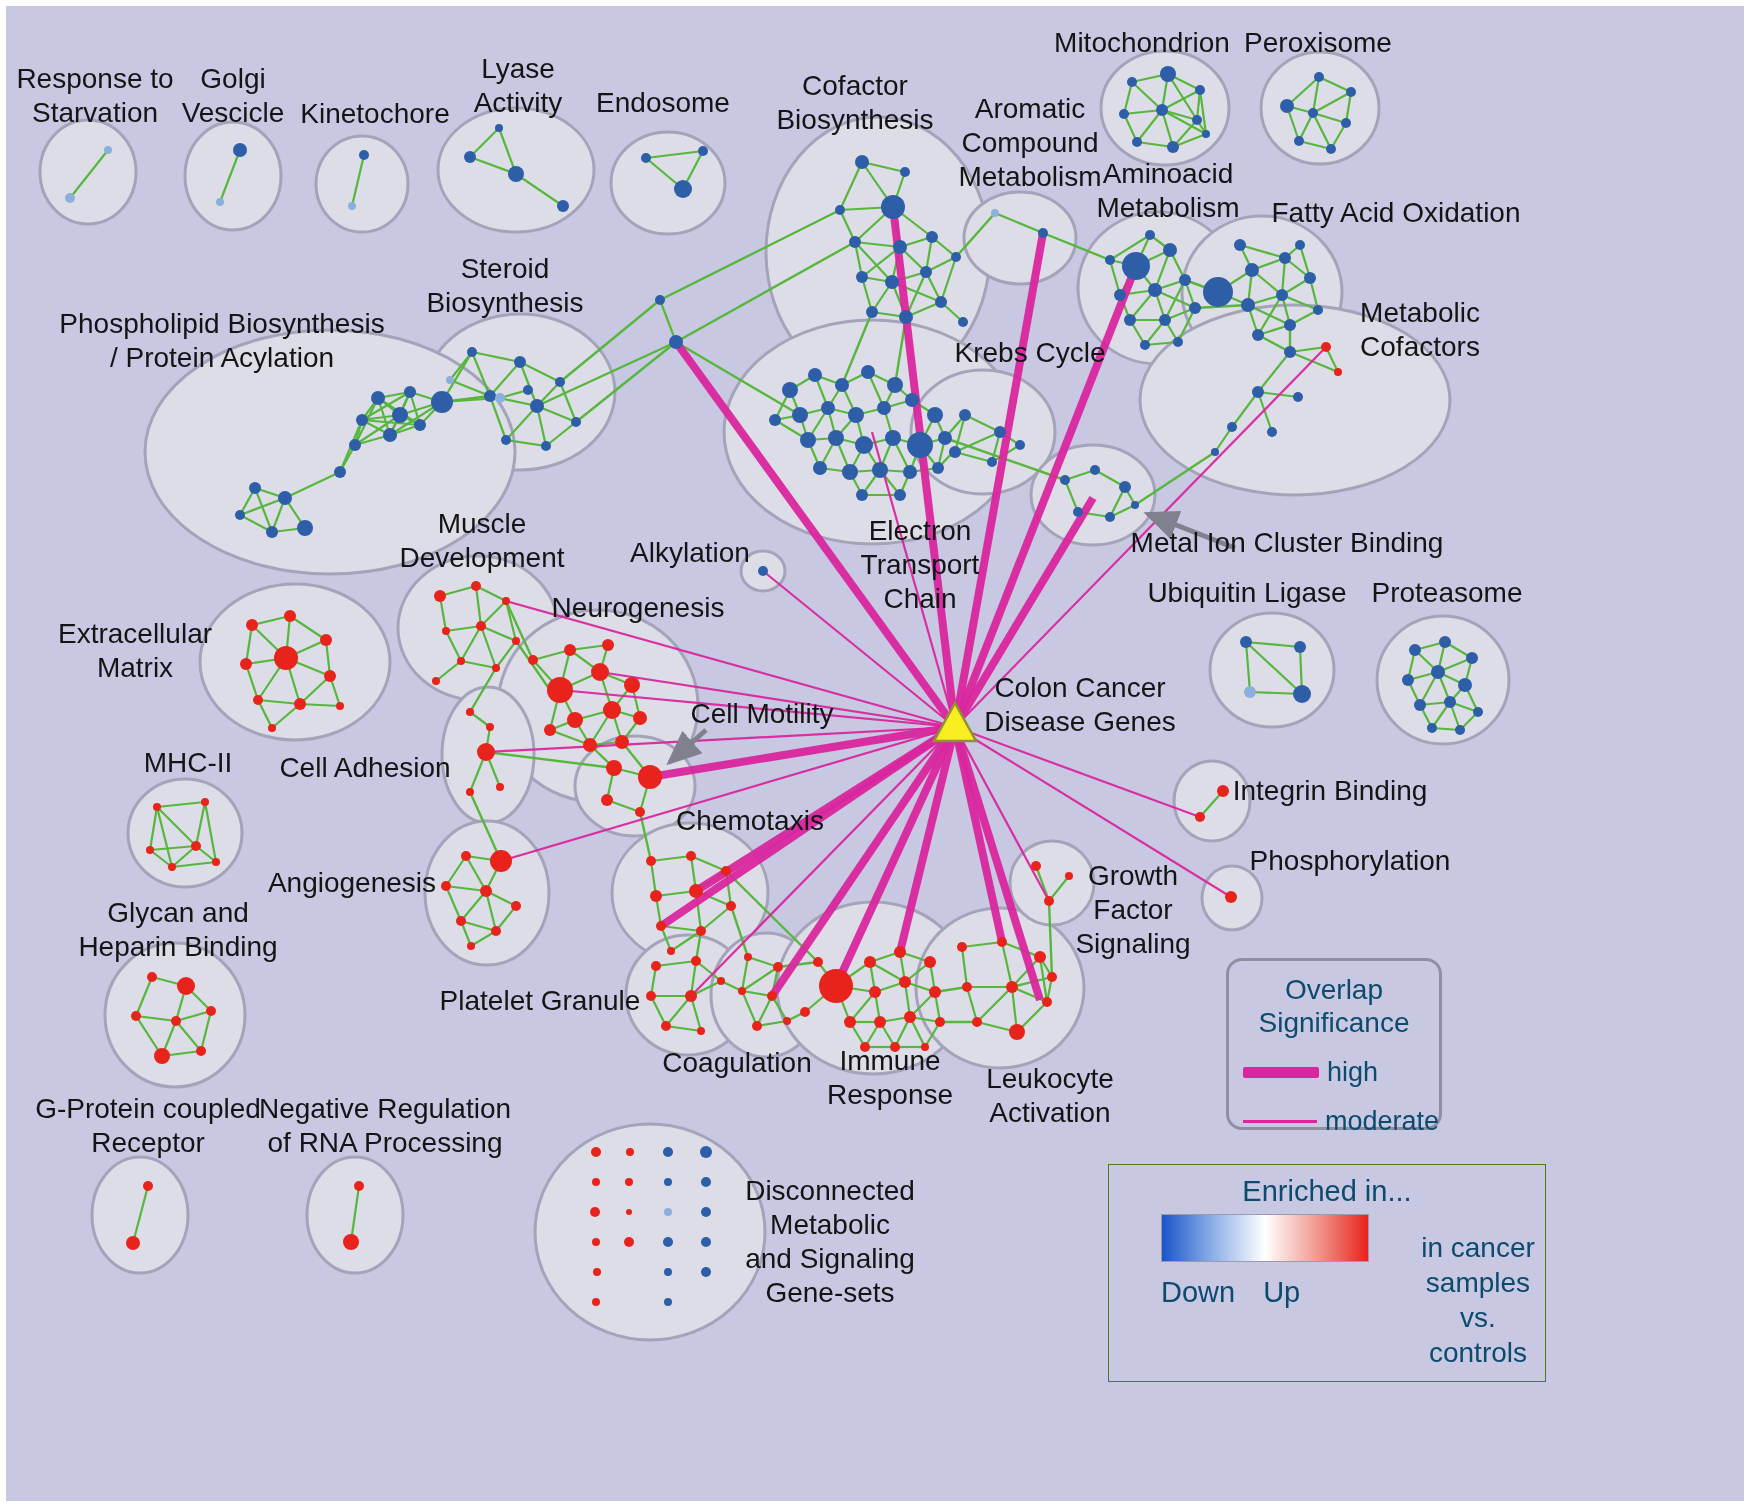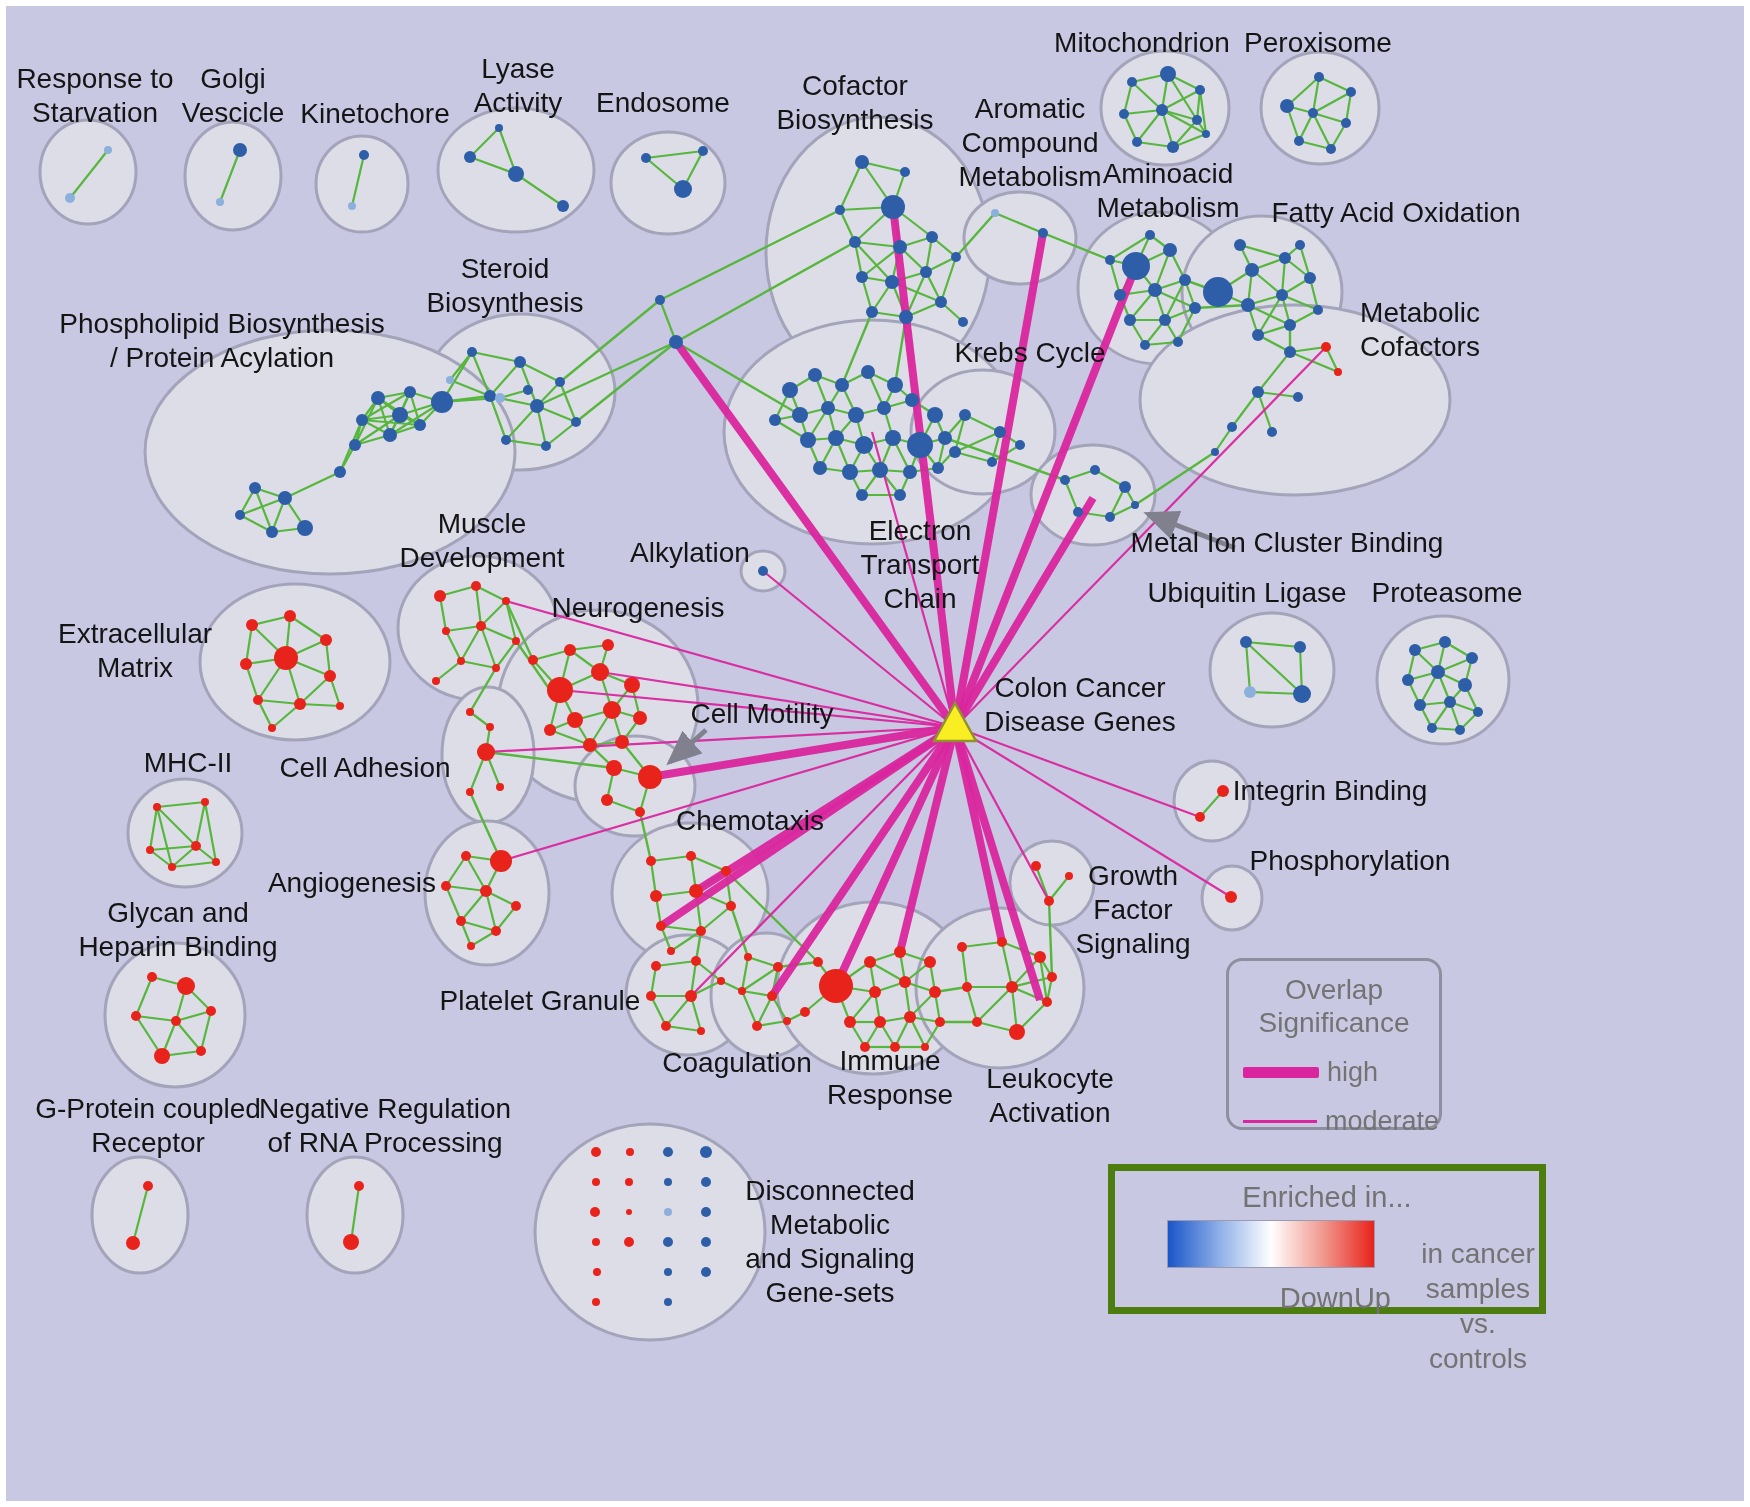--- a/index.html
+++ b/index.html
@@ -1,30 +1,30 @@
 <!DOCTYPE html>
 <html><head>
 <meta charset="utf-8">
 <style>
   html,body{margin:0;padding:0;background:#ffffff;}
   .stage{position:relative;width:1750px;height:1507px;font-family:"Liberation Sans",sans-serif;}
   svg{position:absolute;left:0;top:0;}
   svg text{font-family:"Liberation Sans",sans-serif;fill:#141414;}
-  .legend{position:absolute;box-sizing:border-box;color:#737373;}
+  .legend{position:absolute;box-sizing:border-box;color:#0c4a6e;}
   .legend-sig{left:1226px;top:958px;width:216px;height:172px;border:3px solid #8f8fa2;border-radius:16px;}
   .legend-sig .t{font-size:28px;line-height:33px;text-align:center;margin-top:12px;}
   .sig-row{display:flex;align-items:center;gap:8px;margin:18px 0 0 14px;font-size:27px;}
   .sig-bar-high{width:76px;height:11px;border-radius:2px;}
   .sig-bar-moderate{width:76px;height:3px;}
-  .legend-enr{left:1108px;top:1164px;width:438px;height:150px;border:7px solid #4d7c0f;}
+  .legend-enr{left:1108px;top:1164px;width:438px;height:218px;border:1px solid #4d7c0f;}
   .legend-enr .t{font-size:29px;text-align:center;margin-top:10px;}
   .enr-body{display:flex;margin-top:6px;}
   .enr-left{margin-left:52px;}
   .grad{width:206px;height:46px;border:1px solid #9a9ab0;}
-  .enr-scale{display:flex;justify-content:flex-end;width:224px;font-size:29px;margin-top:14px;}
+  .enr-scale{display:flex;justify-content:flex-start;width:224px;font-size:29px;margin-top:14px;gap:28px;}
   .enr-note{width:152px;margin-left:26px;font-size:28px;line-height:35px;text-align:center;margin-top:16px;}
 </style>
 </head>
 <body>
 
 <div class="stage">
   <svg id="diagram" width="1750" height="1507" viewBox="0 0 1750 1507">
       <rect x="6" y="6" width="1738" height="1495" fill="#c8c8e2"></rect>
       <ellipse cx="88" cy="172" rx="48" ry="52" fill="#dddde8" stroke="#a3a3ba" stroke-width="3"></ellipse>
       <ellipse cx="233" cy="176" rx="48" ry="54" fill="#dddde8" stroke="#a3a3ba" stroke-width="3"></ellipse>

